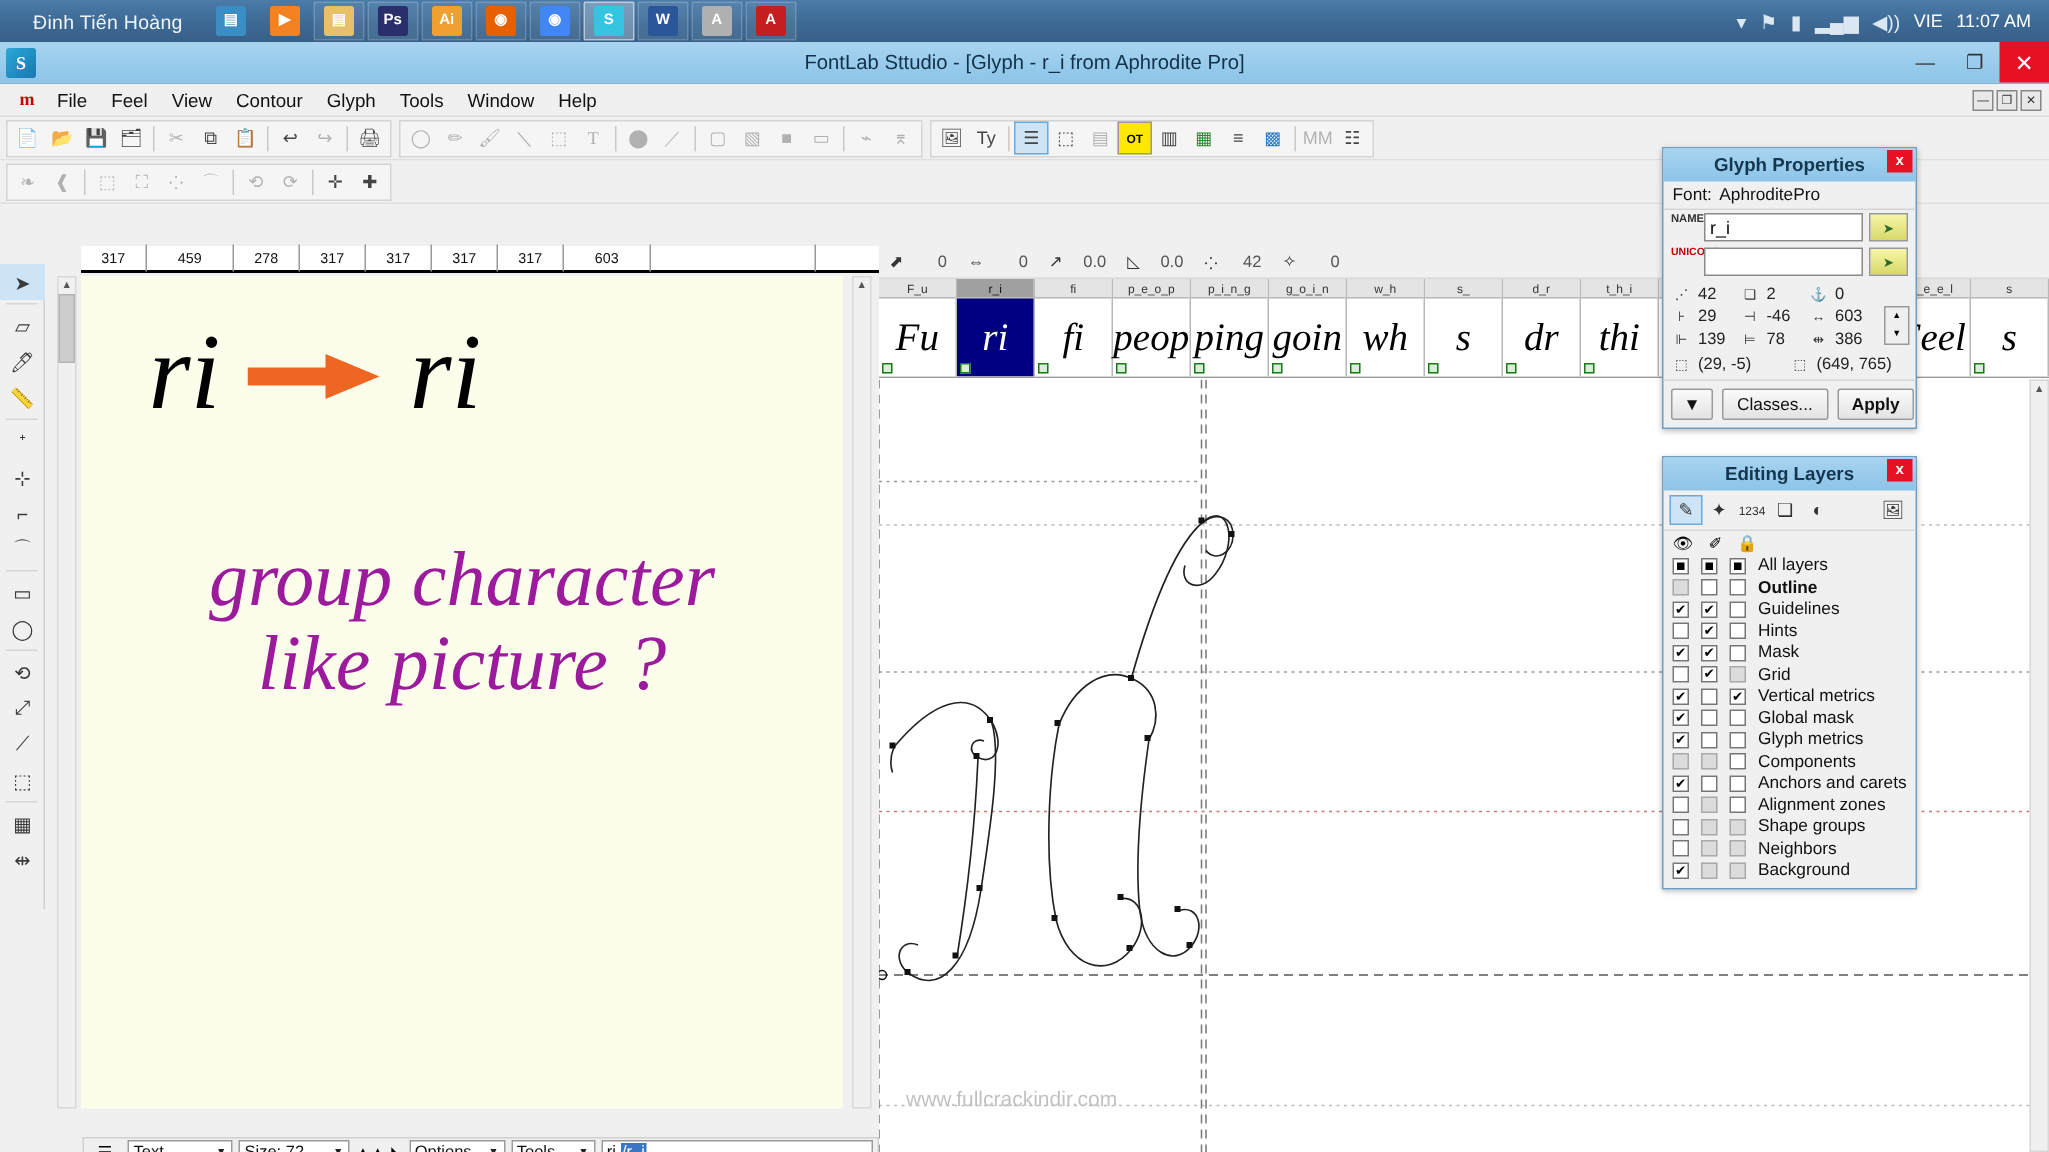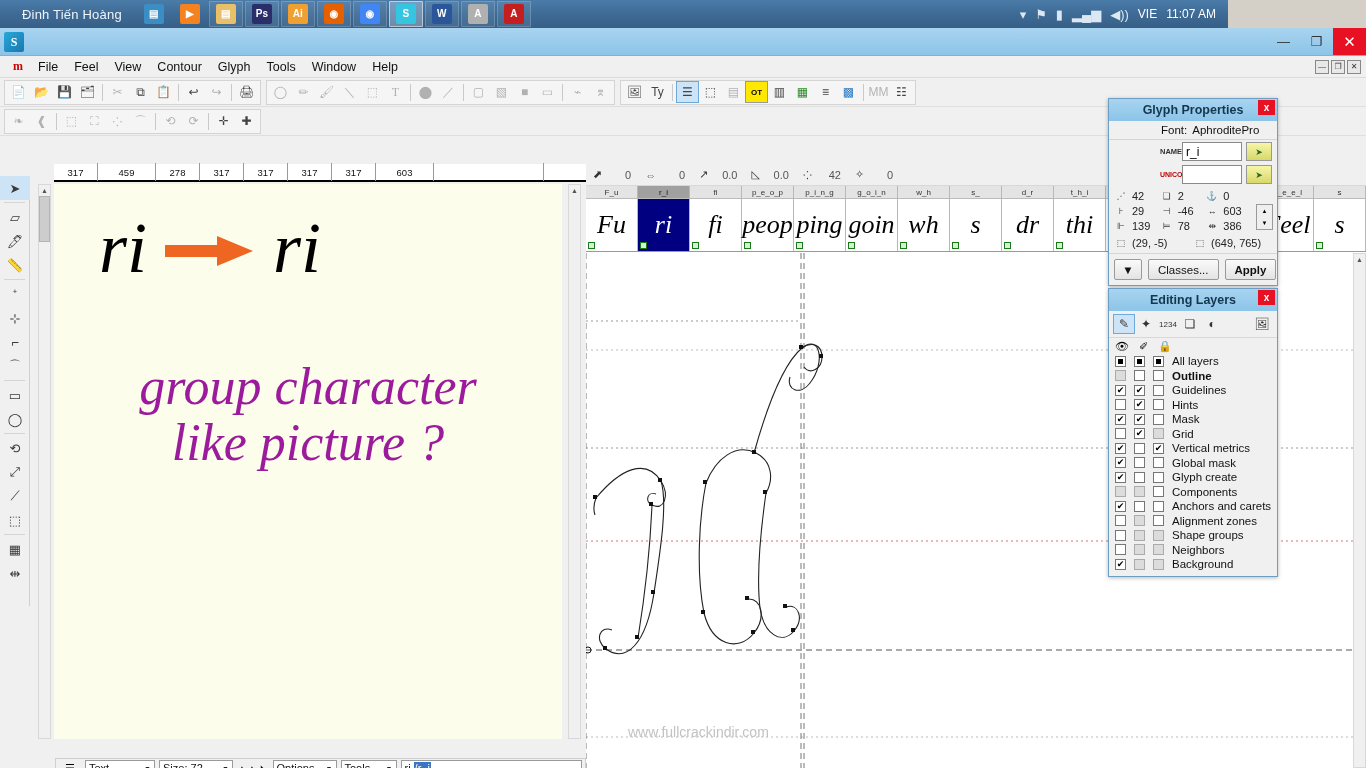--- a/index.html
+++ b/index.html
@@ -4,21 +4,21 @@
 <style>
   * { box-sizing: border-box; margin:0; padding:0; }
   body {
     width:1366px; height:768px; overflow:hidden;
     font-family:"Liberation Sans", sans-serif; font-size:12px;
     background:#d4d0c8; position:relative;
   }
 
   
   #taskbar{
-    position:absolute; left:0; top:0; width:1228px; height:28px;
+    position:absolute; left:0; top:0; width:1366px; height:28px;
     background:linear-gradient(to bottom,#4b7ba8 0%,#3e6b96 50%,#375f87 100%);
     display:flex; align-items:center; color:#fff;
   }
   #taskbar .user{ padding:0 14px 0 22px; font-size:13px; color:#eef4fa; letter-spacing:.2px;}
   .tbtn{
     width:34px; height:26px; margin:0 1px; display:flex; align-items:center; justify-content:center;
     border:1px solid rgba(255,255,255,.18); background:rgba(255,255,255,.07); border-radius:1px;
   }
   .tbtn.active{ background:rgba(255,255,255,.28); border-color:rgba(255,255,255,.5);}
   .tbtn.noborder{ border-color:transparent; background:transparent;}
@@ -105,31 +105,31 @@
   .gcell .gmk{ position:absolute; left:2px; bottom:2px; width:7px;height:7px;
     border:1px solid #1a7a1a; background:#d6f0d6;}
   .gcell.sel .gname{ background:#a0a0a0; color:#111;}
   .gcell.sel .gart{ background:#000080; color:#fff;}
   #hruler{ height:22px; background:#fff; border-bottom:1px solid #999; position:relative; overflow:hidden;}
   #hruler .tk{ position:absolute; bottom:0; width:1px; background:#333;}
   #hruler .lb{ position:absolute; top:1px; font-size:8.5px; color:#111;}
   #editarea{ position:absolute; left:0; top:89px; width:780px; height:515px;
     background:#fff; overflow:hidden;}
   #watermark{ position:absolute; left:18px; bottom:28px; font-size:14px; color:#c2c2c2;
-    font-family:"Liberation Sans",sans-serif;margin-left:24px;}
+    font-family:"Liberation Sans",sans-serif;}
 
   
   .panel{ position:absolute; background:#f0f0f0; border:1px solid #6d9fc4;
     box-shadow:0 1px 4px rgba(0,0,0,.28); z-index:20;}
   .ptitle{ height:22px; background:linear-gradient(to bottom,#a8d4f0,#8cc4e8);
     display:flex; align-items:center; justify-content:center; position:relative;
     font-size:12.5px; color:#14364f; font-weight:bold;}
   .ptitle .pclose{ position:absolute; right:2px; top:1px; width:17px;height:15px;
     background:#e81123; color:#fff; font-size:10px; text-align:center; line-height:15px;}
-  .prow{ display:flex; align-items:center; padding:2px 5px; font-size:11.5px; color:#111;margin-left:46px;}
+  .prow{ display:flex; padding:2px 5px; font-size:11.5px; color:#111;}
   .fld{ flex:1; height:19px; background:#fff; border:1px solid #8a8a8a; font-size:12px;
     padding:0 3px; line-height:18px; color:#000;}
   .gbtn{ width:26px;height:19px; background:linear-gradient(to bottom,#f6f6a8,#d8d86a);
     border:1px solid #999; display:flex;align-items:center;justify-content:center;
     font-size:9px; color:#2a6b2a; margin-left:4px;}
   .mini{ font-size:7px; color:#b00; font-weight:bold; width:22px; line-height:1;}
   .metrics{ display:grid; grid-template-columns: 1fr 1fr 1fr; font-size:11px; color:#222;
     padding:2px 5px 0 5px;}
   .mcell{ display:flex; align-items:center; gap:4px; height:15px;}
   .mcell .mi2{ font-size:9px; color:#333; width:14px; text-align:center;}
@@ -210,20 +210,21 @@
     <span class="tglyph">◀))</span>
     <span class="txt">VIE</span>
     <span class="txt">11:07 AM</span>
   </div>
 </div>
 
 <div id="app">
 
   <div id="titlebar">
     <div class="appicon">S</div>
+    <div class="title">FontLab Sttudio - [Glyph - r_i from Aphrodite Pro]</div>
     <div id="wbtns">
       <div>—</div>
       <div>❐</div>
       <div class="cl">✕</div>
     </div>
   </div>
 
   <div id="menubar">
     <span class="mlogo">m</span>
     <span class="mi">File</span>
@@ -842,21 +843,21 @@
         </div>
       </div>
       <div style="border-top:1px solid #d5d5d5;"></div>
       <div class="btnrow">
         <span class="pbtn" style="width:28px;">▼</span>
         <span class="pbtn" style="flex:1;">Classes...</span>
         <span class="pbtn" style="flex:1;font-weight:bold;">Apply</span>
       </div>
     </div>
 
-    <div class="panel" style="left:1108px; top:124px; width:170px;">
+    <div class="panel" style="left:1108px; top:140px; width:170px;">
       <div class="ptitle">
         <span>Editing Layers</span>
         <span class="pclose">x</span>
       </div>
       <div class="ltools">
         <span class="lt on">✎</span>
         <span class="lt">✦</span>
         <span class="lt" style="font-size:8px;">1234</span>
         <span class="lt">❏</span>
         <span class="lt">◐</span>
@@ -913,21 +914,21 @@
           <div class="lrow">
             <span class="cb">✔</span>
             <span class="cb"></span>
             <span class="cb"></span>
             <span>Global mask</span>
           </div>
           <div class="lrow">
             <span class="cb">✔</span>
             <span class="cb"></span>
             <span class="cb"></span>
-            <span>Glyph create</span>
+            <span>Glyph metrics</span>
           </div>
           <div class="lrow">
             <span class="cb gray"></span>
             <span class="cb gray"></span>
             <span class="cb"></span>
             <span>Components</span>
           </div>
           <div class="lrow">
             <span class="cb">✔</span>
             <span class="cb"></span>

